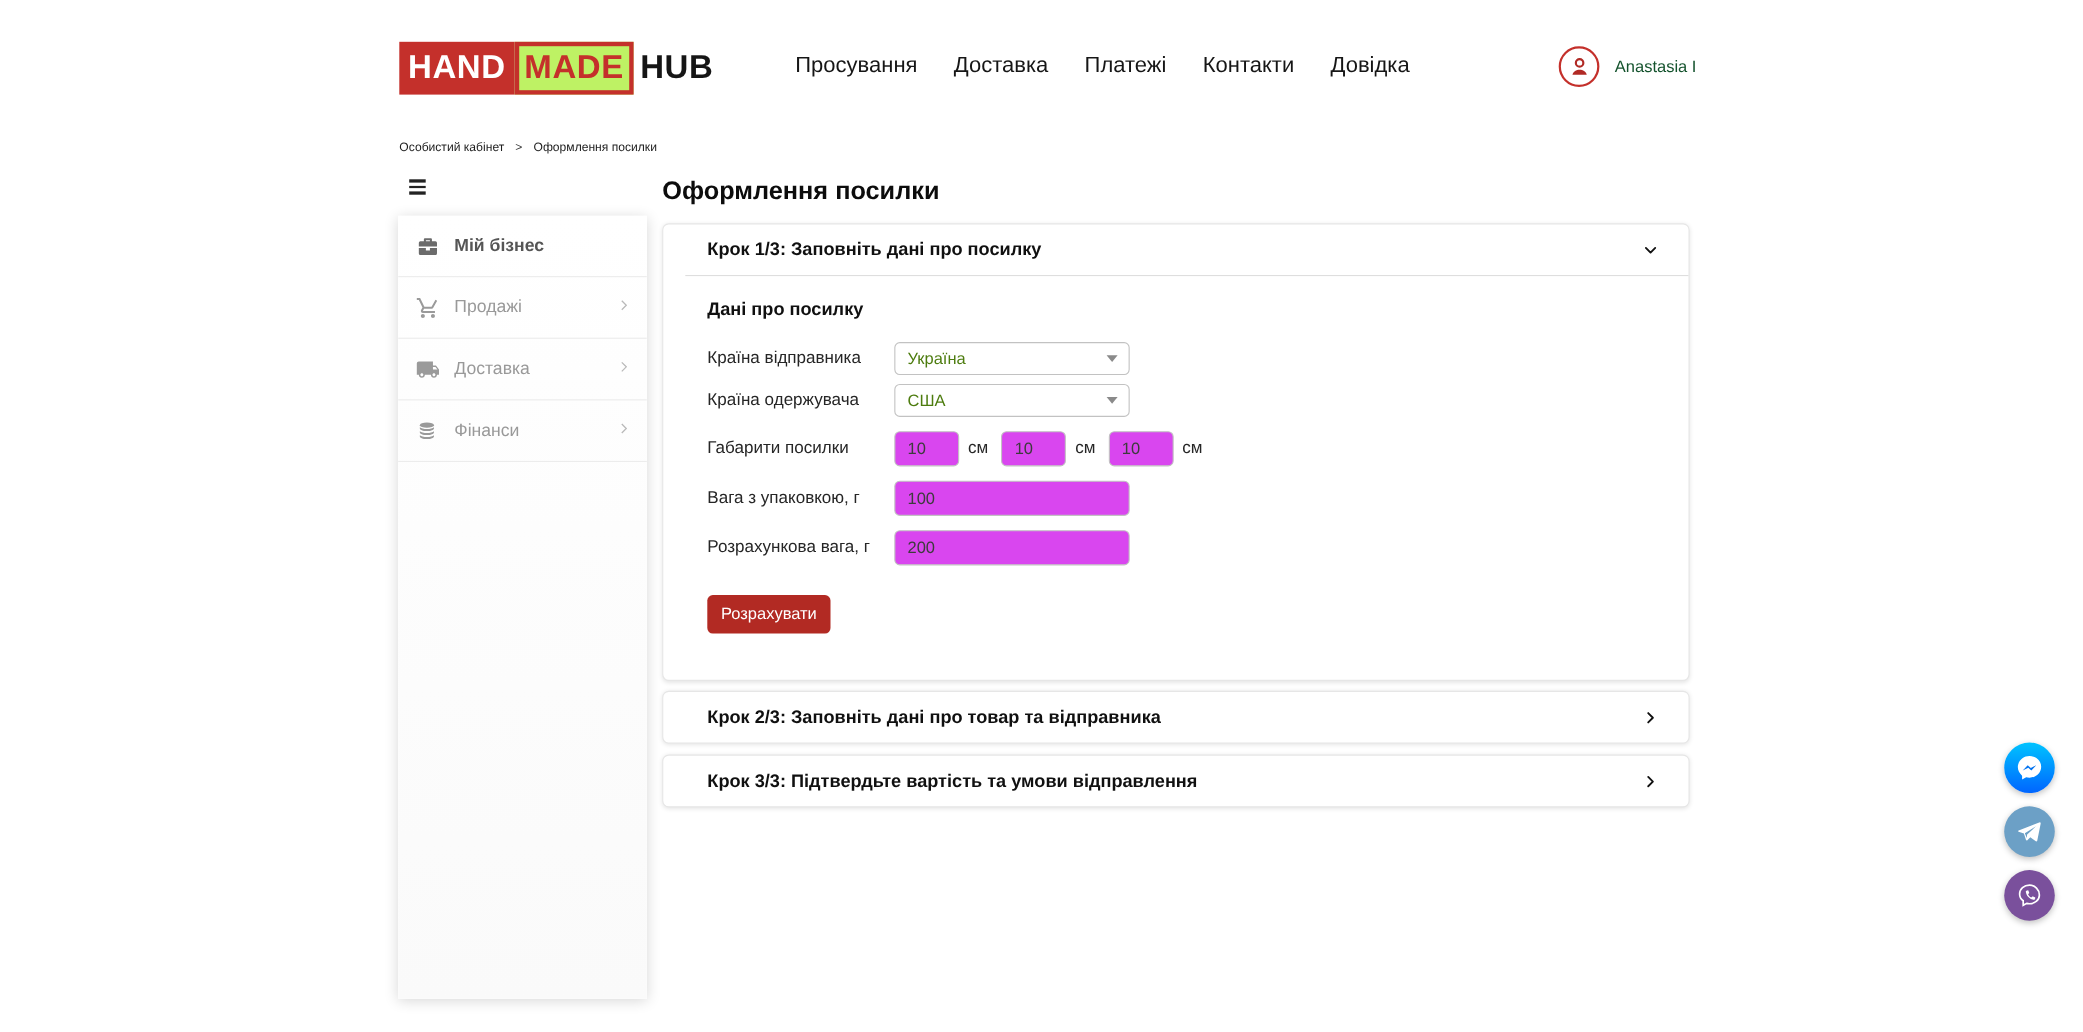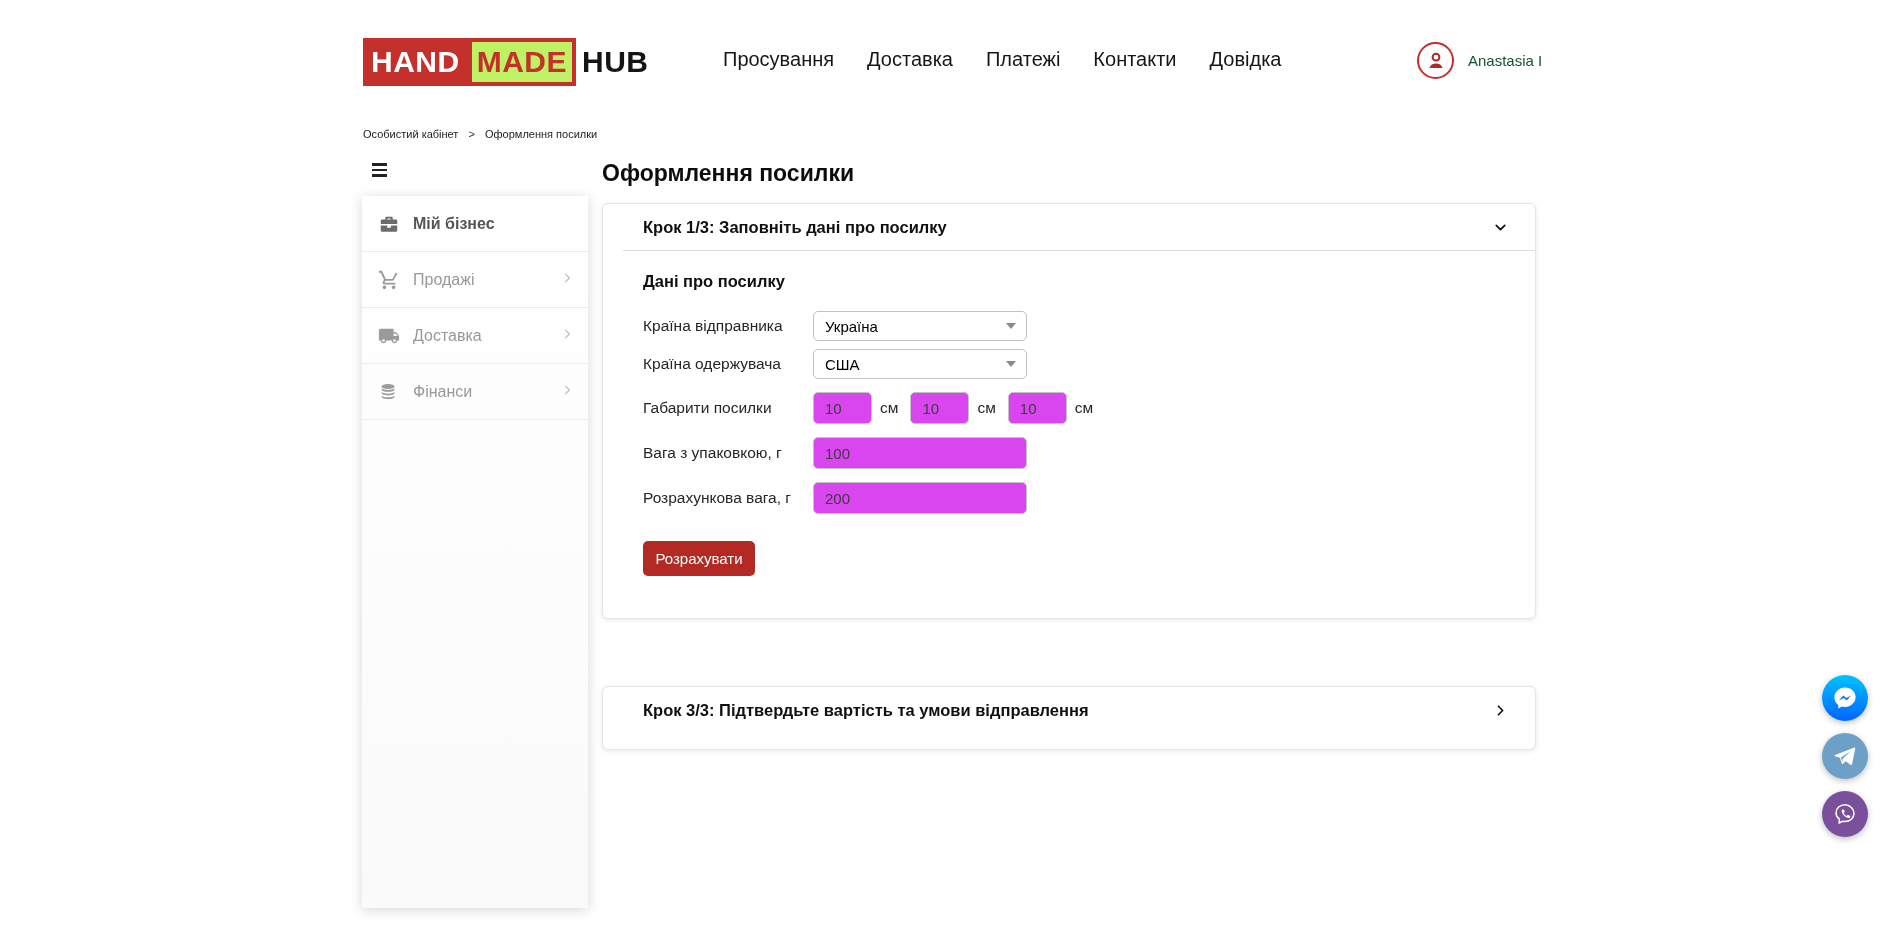--- a/index.html
+++ b/index.html
@@ -53,32 +53,32 @@
           box-shadow:0 1px 4px rgba(0,0,0,.10);padding-left:20px; }
   .card-head { height:47px; display:flex; align-items:center; justify-content:space-between;
                padding:0 26px 0 20px; cursor:pointer; }
   .card-head .c-title { font-size:16.5px; font-weight:700; color:#101010; }
   .card-head svg { width:17px; height:17px; stroke:#111; fill:none; stroke-width:2.4;
                    stroke-linecap:round; stroke-linejoin:round; }
 
   #card1 { top:203px; height:416px; }
   #card1 .card-head { border-bottom:1px solid #dedede; }
   #card2 { top:628px; height:48px; }
-  #card3 { top:686px; height:64px; }
+  #card3 { top:686px; height:48px; }
 
   .card-body { padding:21px 20px 0 20px; }
   .section-title { font-size:16.5px; font-weight:700; color:#101010; margin-bottom:20px; }
 
   .f-row { display:flex; align-items:center; margin-bottom:8px; }
   .f-row.spaced { margin-bottom:13px; }
   .f-label { width:170px; font-size:15.5px; color:#262626; flex:none; }
 
   .select { width:214px; height:30px; border:1px solid #c2c2c2; border-radius:5px;
             display:flex; align-items:center; justify-content:space-between;
-            padding:0 10px 0 11px; font-size:15px; color:#000000; cursor:pointer; background:#fff; }
+            padding:0 10px 0 11px; font-size:15px; color:#4d7c0f; cursor:pointer; background:#fff; }
   .select .arrow { width:0; height:0; border-left:5px solid transparent;
                    border-right:5px solid transparent; border-top:6px solid #8a8a8a; }
 
   input.txt { border:1px solid #c2c2c2; border-radius:5px; height:32px; font-size:15px;
               color:#3c3c3c; padding:0 11px; font-family:"Liberation Sans",sans-serif; background:#d946ef; }
   input.dim { width:59px; }
   input.wide { width:214px; }
   .unit { font-size:15.5px; color:#262626; margin:0 12px 0 8px; }
 
   .btn-calc { margin:19px 0 0 0; width:112px; height:35px; background:var(--btn-red); color:#fff;
@@ -234,20 +234,28 @@
 
       <div class="f-row">
         <span class="f-label">Розрахункова вага, г</span>
         <input class="txt wide" value="200" style="">
       </div>
 
       <button class="btn-calc">Розрахувати</button>
     </div>
   </section>
 
+  <section class="card" id="card2">
+    <div class="card-head">
+      <span class="c-title">Крок 2/3: Заповніть дані про товар та відправника</span>
+      <svg viewBox="0 0 24 24">
+          <path d="M9 6l6 6-6 6"></path>
+        </svg>
+    </div>
+  </section>
 
   <section class="card" id="card3">
     <div class="card-head">
       <span class="c-title">Крок 3/3: Підтвердьте вартість та умови відправлення</span>
       <svg viewBox="0 0 24 24">
           <path d="M9 6l6 6-6 6"></path>
         </svg>
     </div>
   </section>
 

